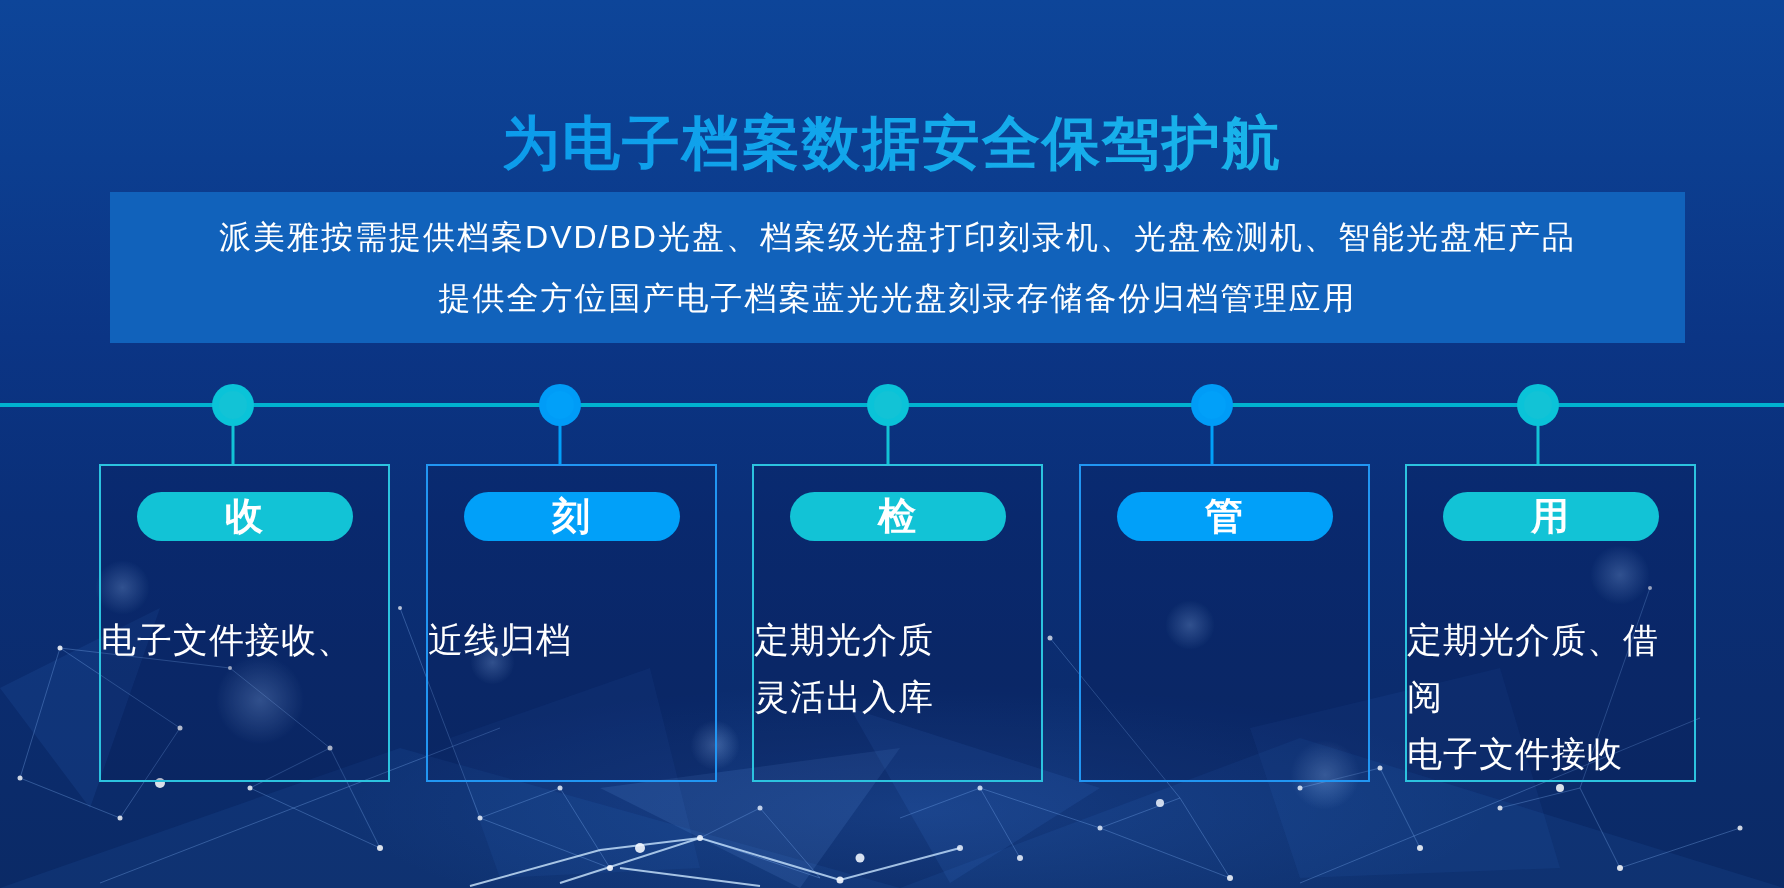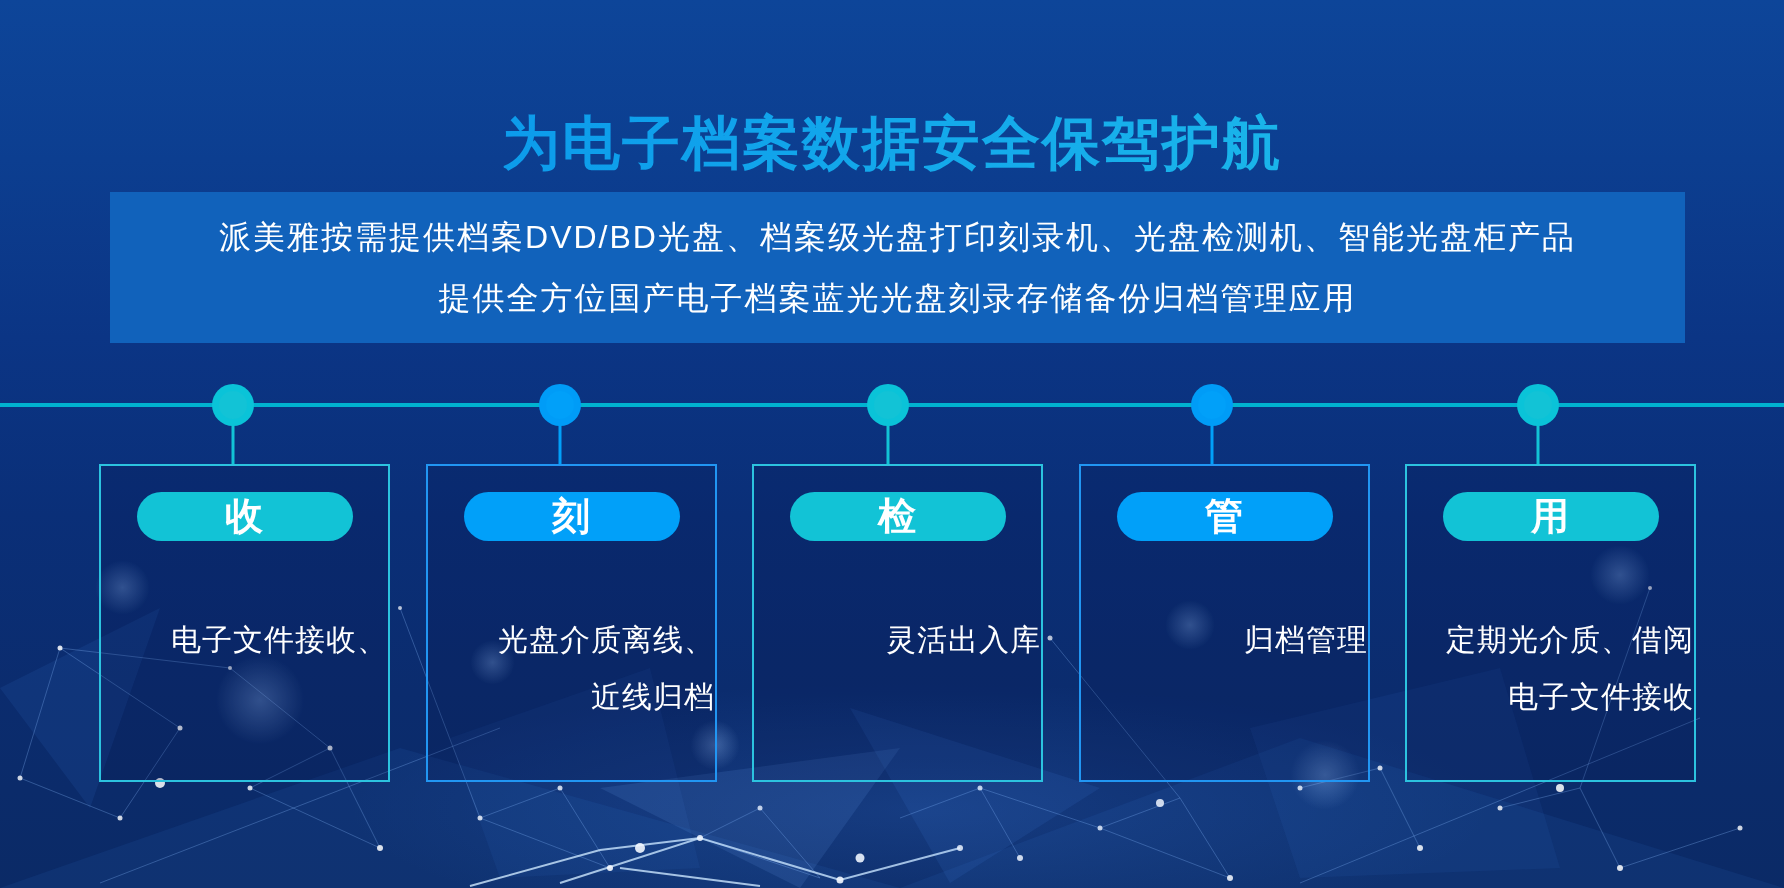--- a/index.html
+++ b/index.html
@@ -56,22 +56,22 @@
   .card.accent-cyan{border:2px solid var(--card-border-cyan,#2cc3df);}
   .card.accent-blue{border:2px solid var(--card-border-blue,#2196f3);}
   .pill{
     width:216px;height:49px;margin:26px auto 0 auto;border-radius:25px;
     display:flex;align-items:center;justify-content:center;
     color:var(--text-white,#fff);font-size:38px;font-weight:bold;letter-spacing:1px;
   }
   .accent-cyan .pill{background:var(--cyan-accent,#12c3d6);}
   .accent-blue .pill{background:var(--blue-accent,#01a0f9);}
   .card-text{
-    margin-top:70px;text-align:right;color:var(--text-white,#fff);
-    font-size:30px;letter-spacing:1px;line-height:57px;margin-left:36px;
+    margin-top:70px;text-align:left;color:var(--text-white,#fff);
+    font-size:35px;letter-spacing:1px;line-height:57px;
   }
 </style>
 </head>
 <body>
 
 <svg class="plexus" viewBox="0 0 1784 400" xmlns="http://www.w3.org/2000/svg" aria-hidden="true">
 
   <g>
     <polygon points="0,200 160,120 90,320" fill="rgba(70,140,240,0.10)"></polygon>
     <polygon points="0,400 400,260 900,400" fill="rgba(60,130,230,0.09)"></polygon>
@@ -174,36 +174,35 @@
 <div class="card accent-cyan" style="left:99px">
   <div class="pill">收</div>
   <div class="card-text">
     <div>电子文件接收、</div>
   </div>
 </div>
 
 <div class="card accent-blue" style="left:426px">
   <div class="pill">刻</div>
   <div class="card-text">
-    <div>光盘介质离线、</div>
     <div>近线归档</div>
   </div>
 </div>
 
 <div class="card accent-cyan" style="left:752px">
   <div class="pill">检</div>
   <div class="card-text">
+    <div>定期光介质</div>
     <div>灵活出入库</div>
   </div>
 </div>
 
 <div class="card accent-blue" style="left:1079px">
   <div class="pill">管</div>
   <div class="card-text">
-    <div>归档管理</div>
   </div>
 </div>
 
 <div class="card accent-cyan" style="left:1405px">
   <div class="pill">用</div>
   <div class="card-text">
     <div>定期光介质、借阅</div>
     <div>电子文件接收</div>
   </div>
 </div>

